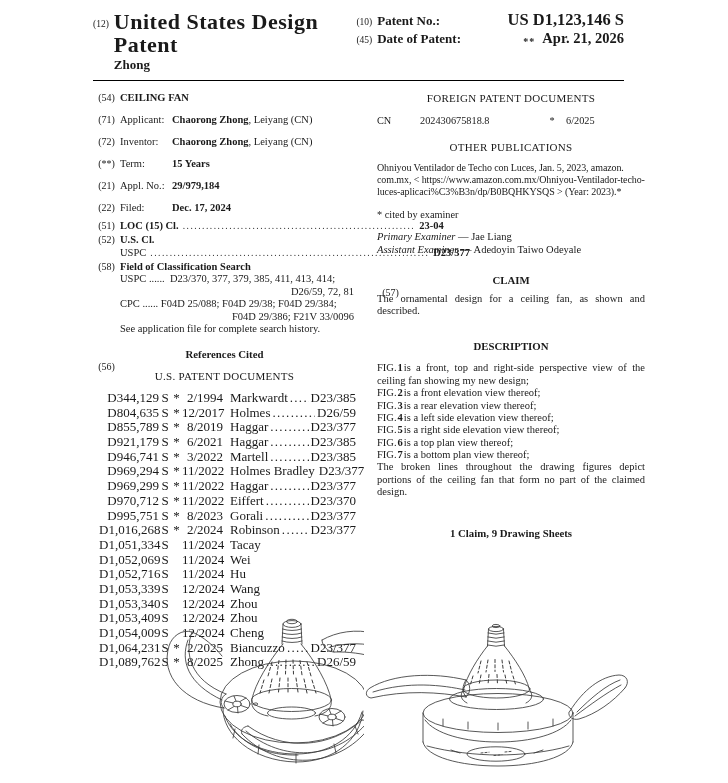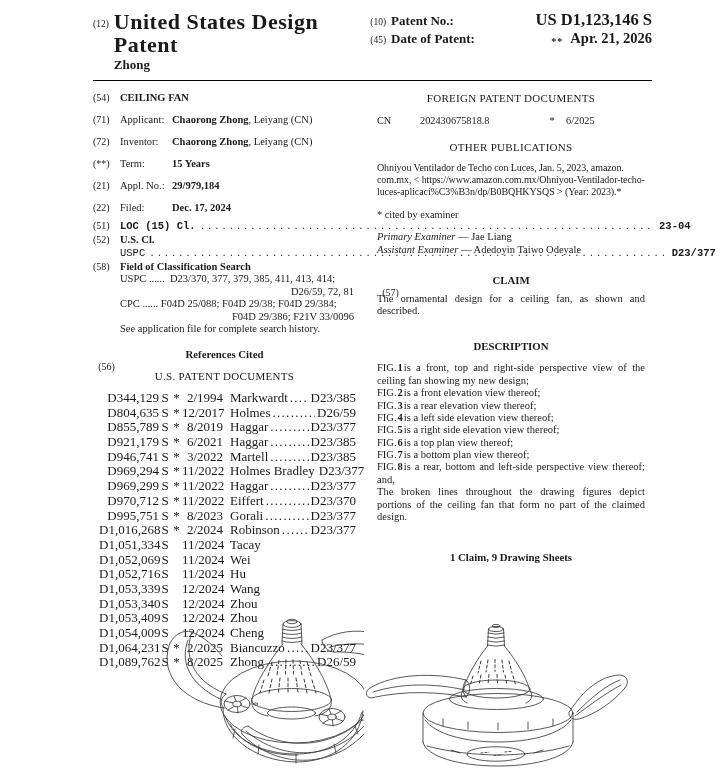--- a/index.html
+++ b/index.html
@@ -1,18 +1,18 @@
 <!DOCTYPE html>
 <html><head>
 <meta charset="utf-8">
 <style>
   * { margin:0; padding:0; box-sizing:border-box; }
   html,body { width:728px; height:783px; background:#ffffff; overflow:hidden; }
   body { font-family:"Liberation Serif", serif; color:#1a1a1a; position:relative; }
-  .page { position:absolute; inset:0; padding:10px 76px 0 93px; }
+  .page { position:absolute; inset:0; padding:10px 104px 0 93px; }
 
   
   .hdr { display:flex; justify-content:space-between; align-items:flex-start; }
   .tagcode { font-size:9.5px; padding-top:9px; margin-right:5px; white-space:nowrap; }
   .hdr-left { display:flex; }
   .doc-type { font-size:22px; font-weight:bold; letter-spacing:.5px; line-height:1.05;font-family:Liberation Serif, serif; }
   .hdr-surname { font-size:13px; font-weight:bold; margin-top:1px; }
   .hdr-right { width:300px; }
   .hdr-row { display:flex; align-items:baseline; }
   .hdr-row .tagcode { padding-top:4px; }
@@ -21,27 +21,27 @@
   .pat-date { font-size:14.5px; font-weight:bold; margin-left:auto; white-space:nowrap; }
   .stars { font-size:10px; font-weight:bold; letter-spacing:1px; vertical-align:-2px; margin-right:7px; }
   .hrule { border-top:1.6px solid #000; margin-top:7px; }
 
   
   .cols { display:flex; gap:21px; margin-top:11px; }
   .col-l { width:263px; flex:none; font-size:10.5px; line-height:1.18; }
   .col-r { width:268px; flex:none; font-size:10.5px; line-height:1.18; }
 
   .entry { display:flex; margin-bottom:9.5px; }
-  .etag { width:27px; flex:none; font-size:10px; }
+  .etag { width:27px; flex:none; font-size:10px;text-align:center; }
   .ebody { flex:1; }
   .elbl { display:inline-block; width:52px; }
   b.nm { font-weight:bold; }
   .tight { margin-bottom:2px; }
 
-  .dotline { display:flex; align-items:center;font-family:Liberation Mono, monospace; }
+  .dotline { display:flex; align-items:center; }
   .leader { flex:1; overflow:hidden; white-space:nowrap; margin:0 4px; }
   .leader::after { content:"........................................................................"; letter-spacing:1.5px; font-size:9.5px; color:#222; }
   .rightal { text-align:right; padding-right:2px; }
 
   .sec-head { position:relative; text-align:center; font-weight:bold; font-size:10.8px; margin:13px 0 9px; }
   .sec-head .etag { position:absolute; left:0; top:1px; font-weight:normal;margin-top:12px; }
   .subhead { text-align:center; font-size:11px; margin-bottom:8px; letter-spacing:.3px; }
 
   
   .reftable { font-size:13px; line-height:1.13; padding-left:6px; }
@@ -380,21 +380,20 @@
       <div class="sec-head" style="margin-top:22px; margin-bottom:10px">DESCRIPTION</div>
 
       <div class="desc-figs">
           <div class="fig-line"><span>FIG.</span><b>1</b><span>is a front, top and right-side perspective view of the ceiling fan showing my new design;</span></div>
           <div class="fig-line"><span>FIG.</span><b>2</b><span>is a front elevation view thereof;</span></div>
           <div class="fig-line"><span>FIG.</span><b>3</b><span>is a rear elevation view thereof;</span></div>
           <div class="fig-line"><span>FIG.</span><b>4</b><span>is a left side elevation view thereof;</span></div>
           <div class="fig-line"><span>FIG.</span><b>5</b><span>is a right side elevation view thereof;</span></div>
           <div class="fig-line"><span>FIG.</span><b>6</b><span>is a top plan view thereof;</span></div>
           <div class="fig-line"><span>FIG.</span><b>7</b><span>is a bottom plan view thereof;</span></div>
-          <div class="fig-line"><span>FIG.</span><b>8</b><span>is a rear, bottom and left-side perspective view thereof; and,</span></div>
         </div>
       <div class="desc-figs">The broken lines throughout the drawing figures depict portions of the ceiling fan that form no part of the claimed design.</div>
 
       <div class="footer-line">1 Claim, 9 Drawing Sheets</div>
     </div>
   </div>
 
   <svg id="fig-left" class="fig-svg" width="292" height="185" viewBox="0 0 292 185">
     <g stroke="#3a3a3a" fill="none" stroke-width="0.85" stroke-linecap="round" stroke-linejoin="round">
 

